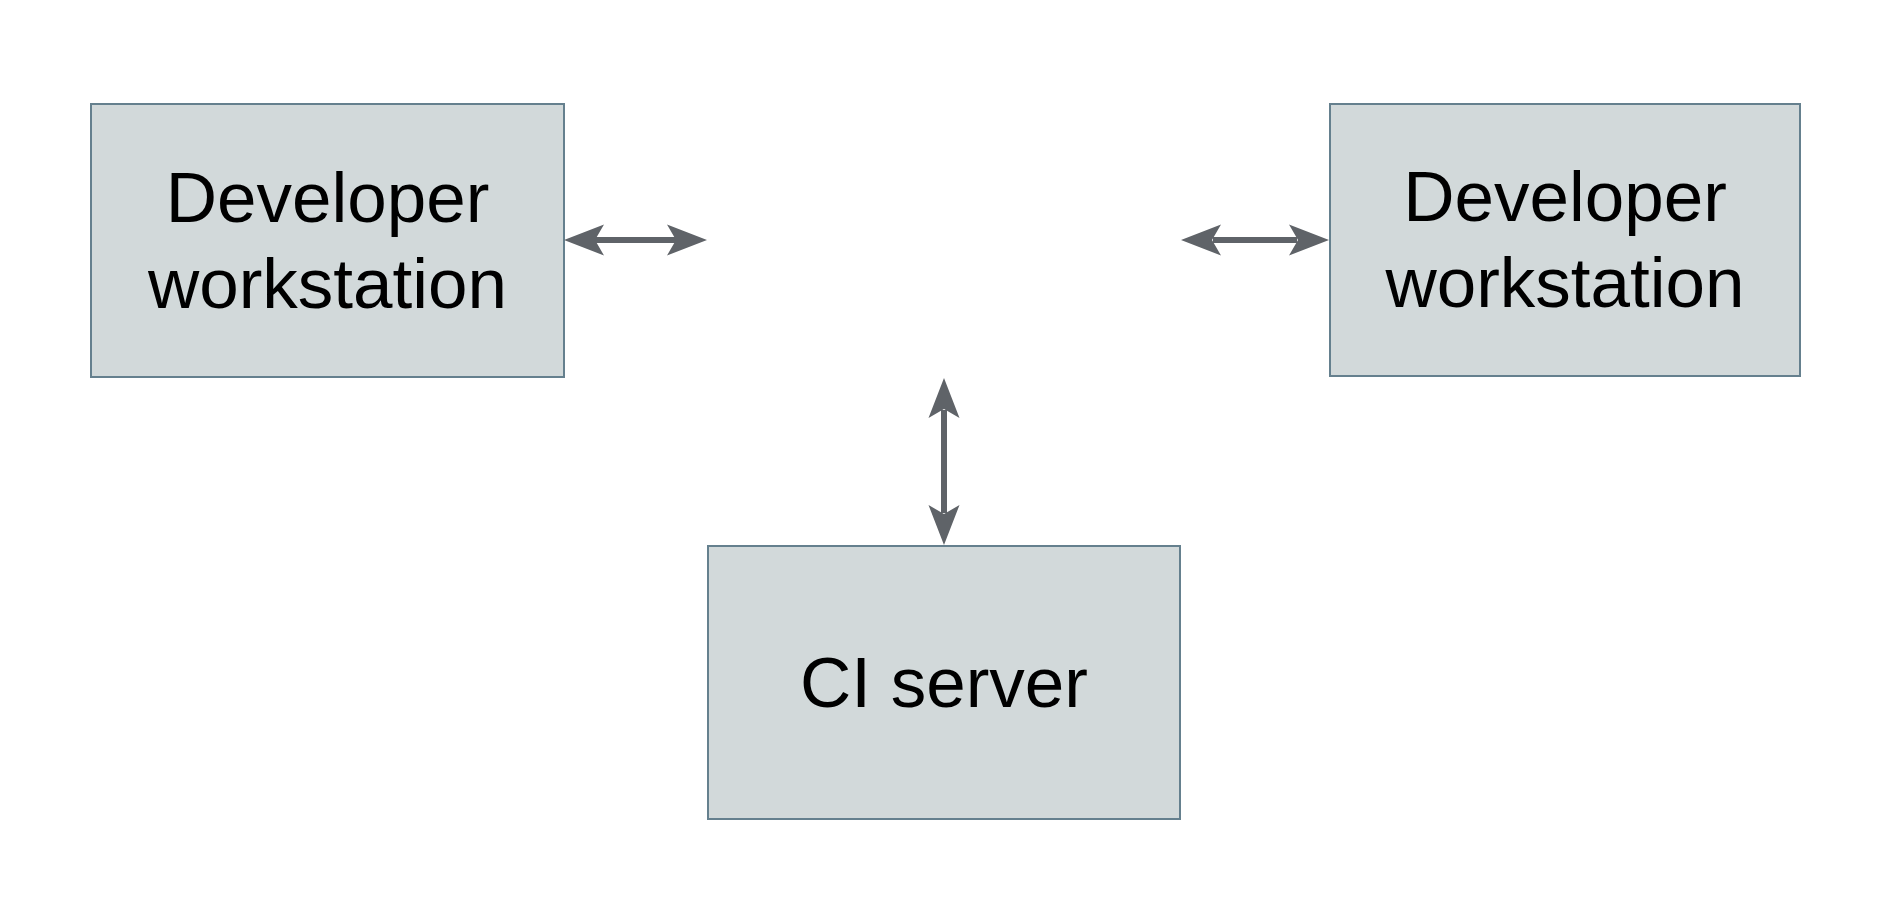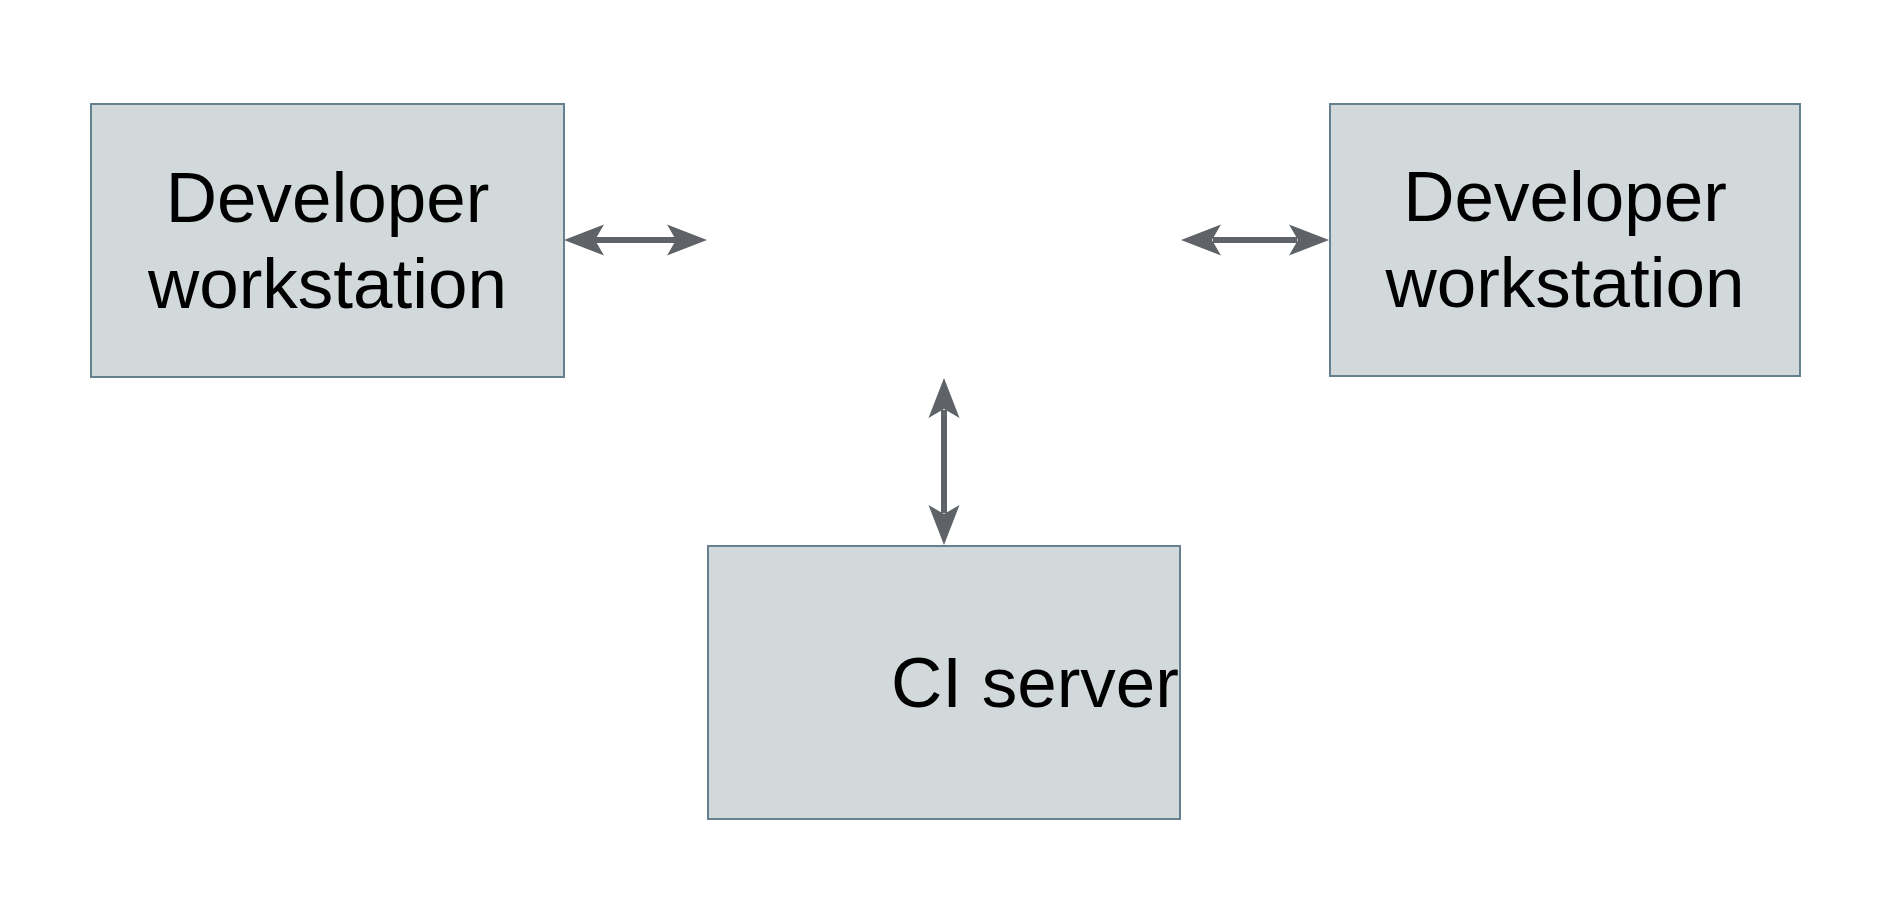--- a/index.html
+++ b/index.html
@@ -29,21 +29,21 @@
   .node-label {
     color: #000000;
     font-size: 71px;
     line-height: 86px;
     letter-spacing: 0px;
     white-space: nowrap;
   }
   .node-left   { left: 90px;   top: 103px; width: 475px; height: 275px; }
   .node-center { left: 707px;  top: 103px; width: 475px; height: 275px; }
   .node-right  { left: 1329px; top: 103px; width: 472px; height: 274px; }
-  .node-bottom { left: 707px;  top: 545px; width: 474px; height: 275px; align-items: flex-end; }
+  .node-bottom { left: 707px;  top: 545px; width: 474px; height: 275px; }
   .edge {
     position: absolute;
   }
   .edge-left     { left: 564px;  top: 219px; width: 143px; height: 42px; }
   .edge-right    { left: 1181px; top: 219px; width: 148px; height: 42px; }
   .edge-vertical { left: 923px;  top: 378px; width: 42px;  height: 167px; }
   .edge svg { display: block; width: 100%; height: 100%; }
 </style>
 </head>
 <body>

